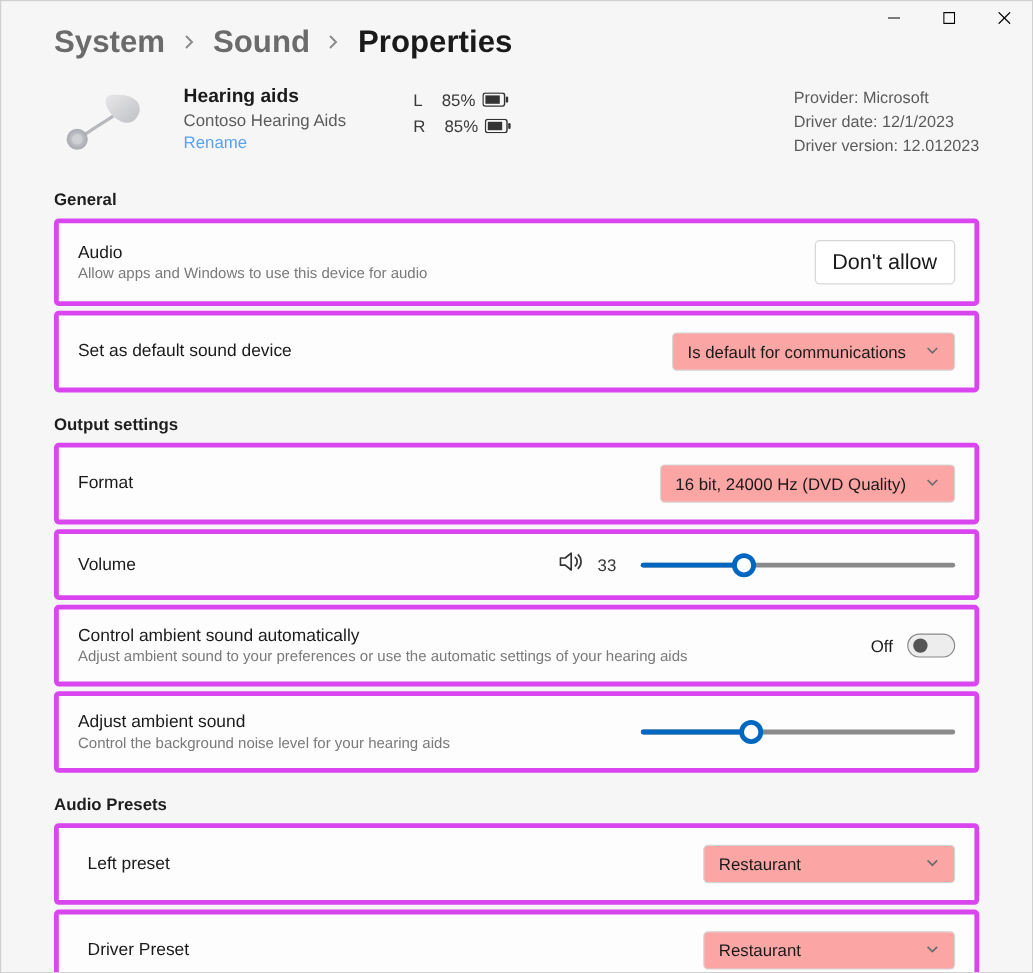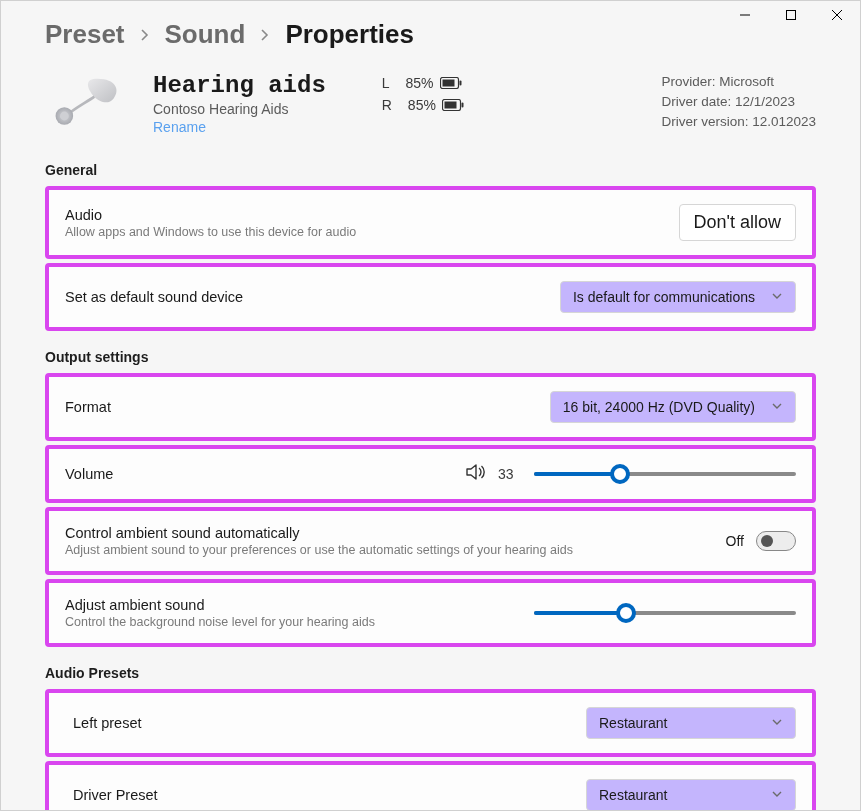--- a/index.html
+++ b/index.html
@@ -8,33 +8,33 @@
 .titlebar .btn { width: 46px; height: 28px; display: flex; align-items: center; justify-content: center; color: #333; cursor: pointer; }
 .titlebar .btn svg, .titlebar .btn .glyph { width: 10px; height: 10px; }
 .content { padding: 18px 44px 0 44px; }
 .breadcrumb { display: flex; align-items: center; gap: 14px; font-size: 26px; font-weight: 600; margin-bottom: 22px; }
 .breadcrumb .crumb { color: #6b6b6b; cursor: pointer; }
 .breadcrumb .current { color: #1a1a1a; }
 .breadcrumb .chev { color: #8a8a8a; display:flex; align-items:center;}
 .device-row { display: flex; gap: 20px; align-items: flex-start; margin-bottom: 26px; }
 .device-icon { width: 88px; height: 52px; flex-shrink: 0; }
 .device-meta { flex: 0 0 auto; }
-.device-title { font-size: 24px; font-weight: 600; color: #1a1a1a; font-family: Liberation Mono, monospace; }
+.device-title { font-size: 16px; font-weight: 600; color: #1a1a1a; }
 .device-sub { font-size: 14px; color: #5b5b5b; margin-top: 2px; }
 .rename { font-size: 14px; color: #5aa1ef; cursor: pointer; margin-top: 2px; display: inline-block; }
 .battery-col { margin-left: 36px; font-size: 14px; color: #3a3a3a; }
 .battery-row { display: flex; align-items: center; gap: 6px; line-height: 22px; }
 .driver-col { margin-left: auto; text-align: left; font-size: 13.5px; color: #5b5b5b; line-height: 20px; }
 .section-header { font-size: 14px; font-weight: 600; color: #1e1e1e; margin: 10px 0 8px 0; }
 .card { background: #fdfdfd; border: 4px solid #d946ef; border-radius: 4px; padding: 14px 16px; margin-bottom: 4px; display: flex; align-items: center; }
 .card .label-col { flex: 1; }
 .card .title { font-size: 14.5px; color: #1a1a1a; }
 .card .desc { font-size: 12.5px; color: #7a7a7a; margin-top: 2px; }
 .btn-outline { background: #fff; border: 1px solid #d6d6d6; border-radius: 4px; padding: 7px 14px; font-size: 18px; color: #1a1a1a; cursor: pointer; }
-.select { background: #c4b5fd; border: 1px solid #d6d6d6; border-radius: 4px; padding: 7px 12px; font-size: 14px; color: #1a1a1a; cursor: pointer; display: flex; align-items: center; gap: 16px; min-width: 210px; justify-content: space-between; }
+.select { background: #fca5a5; border: 1px solid #d6d6d6; border-radius: 4px; padding: 7px 12px; font-size: 14px; color: #1a1a1a; cursor: pointer; display: flex; align-items: center; gap: 16px; min-width: 210px; justify-content: space-between; }
 .select.wide { min-width: 228px; }
 .select .chev-d { color: #6b6b6b; }
 .vol-row { display: flex; align-items: center; gap: 12px; }
 .slider { position: relative; height: 20px; display: flex; align-items: center; }
 .slider.vol { width: 262px; }
 .slider.amb { width: 262px; }
 .track { position: absolute; height: 4px; background: #8a8a8a; border-radius: 2px; width: 100%; }
 .track-fill { position: absolute; height: 4px; background: #0067c0; border-radius: 2px; }
 .thumb { position: absolute; width: 20px; height: 20px; background: #fff; border: 4px solid #0067c0; border-radius: 50%; transform: translateX(-50%); cursor: pointer; }
 .toggle-wrap { display: flex; align-items: center; gap: 12px; }
@@ -62,21 +62,21 @@
   <div class="btn">
       <svg viewBox="0 0 10 10">
         <line x1="0" y1="0" x2="10" y2="10" stroke="black" stroke-width="1"></line>
         <line x1="10" y1="0" x2="0" y2="10" stroke="black" stroke-width="1"></line>
       </svg>
     </div>
 </div>
 
 <div class="content">
   <div class="breadcrumb">
-    <span class="crumb">Preset</span>
+    <span class="crumb">System</span>
     <span class="chev">
         <svg width="12" height="12" viewBox="0 0 12 12">
           <path d="M3 1 L8 6 L3 11" fill="none" stroke="#8a8a8a" stroke-width="1.6"></path>
         </svg>
       </span>
     <span class="crumb">Sound</span>
     <span class="chev">
         <svg width="12" height="12" viewBox="0 0 12 12">
           <path d="M3 1 L8 6 L3 11" fill="none" stroke="#8a8a8a" stroke-width="1.6"></path>
         </svg>

